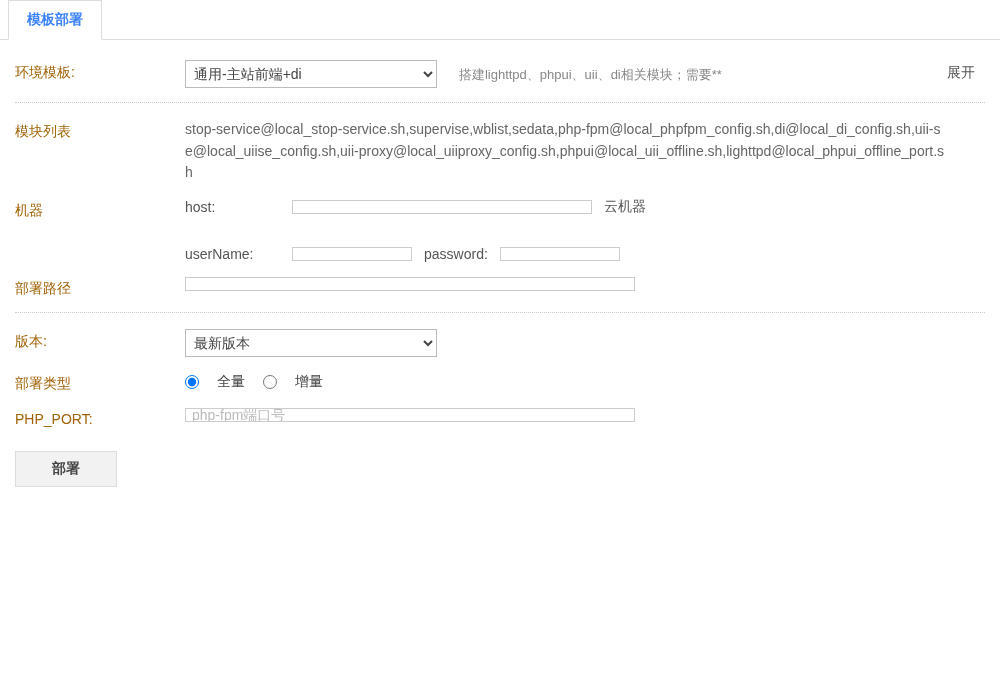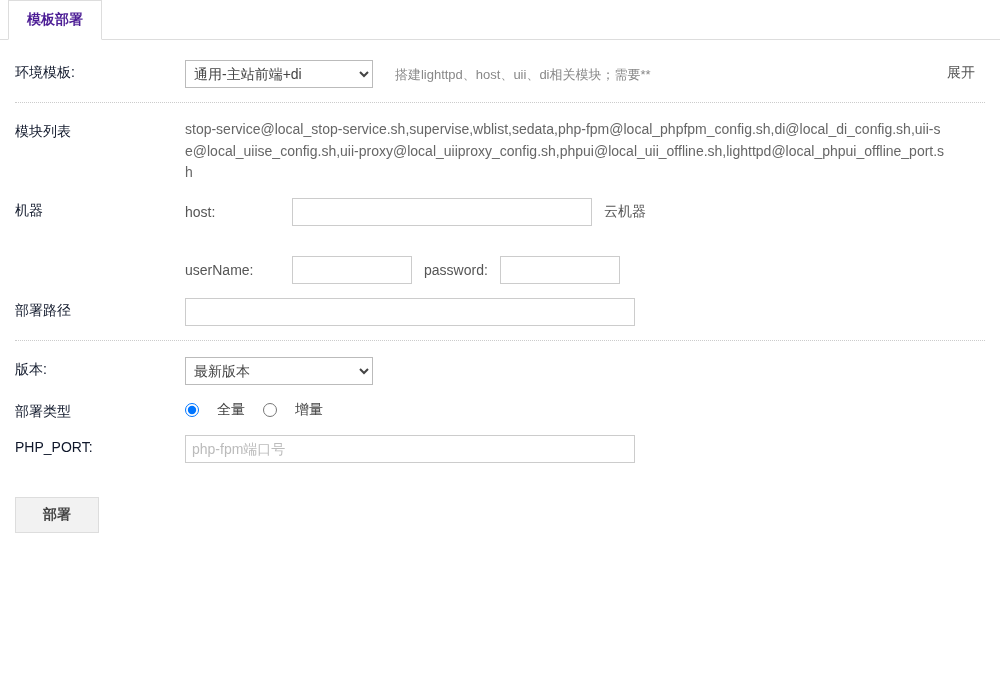--- a/index.html
+++ b/index.html
@@ -20,46 +20,46 @@
       padding-left: 8px;
     }
     .tab {
       display: inline-block;
       padding: 10px 18px;
       background: #fff;
       border: 1px solid #ddd;
       border-bottom: 1px solid #fff;
       margin-bottom: -1px;
       font-weight: bold;
-      color: #4c1d95;
+      color: #3b82f6;
       cursor: pointer;
     }
     .form-area {
       padding: 20px 15px 10px 15px;
     }
     .row {
       display: flex;
       align-items: flex-start;
       margin-bottom: 14px;
     }
     .label-col {
       width: 170px;
       flex-shrink: 0;
-      color: #0f172a;
+      color: #a16207;
       padding-top: 4px;
     }
     .field-col {
       flex: 1;
     }
     .divider {
       border-top: 1px dotted #ccc;
       margin: 6px 0 16px 0;
     }
     select {
-      width: 188px;
+      width: 252px;
       height: 28px;
       border: 1px solid #bbb;
       background: #fff;
       font-size: 14px;
       padding: 2px 4px;
       font-family: inherit;
       color: #444;
     }
     .hint-text {
       display: inline-block;
@@ -88,21 +88,21 @@
     .machine-row {
       display: flex;
       align-items: center;
       gap: 12px;
     }
     .sub-label {
       color: #555;
       min-width: 95px;
     }
     input[type="text"], input[type="password"] {
-      height: 28px;
+      height: 14px;
       border: 1px solid #ccc;
       padding: 2px 6px;
       font-size: 14px;
       font-family: inherit;
       color: #444;
     }
     input::placeholder {
       color: #bbb;
     }
     .host-input {
@@ -133,23 +133,23 @@
       display: flex;
       align-items: center;
       gap: 18px;
       color: #444;
     }
     input[type="radio"] {
       width: 14px;
       height: 14px;
     }
     .submit-btn {
-      margin-top: 10px;
+      margin-top: 0;
       margin-left: 15px;
-      padding: 8px 27px;
+      padding: 8px 36px;
       background: #f2f2f2;
       border: 1px solid #ddd;
       color: #444;
       font-size: 14px;
       font-family: inherit;
       font-weight: bold;
       cursor: pointer;
     }
   </style>
 </head>
@@ -162,21 +162,21 @@
 </div>
 
 <div class="form-area">
 
   <div class="row">
     <div class="label-col">环境模板:</div>
     <div class="field-col">
       <select>
         <option>通用-主站前端+di</option>
       </select>
-      <span class="hint-text">搭建lighttpd、host、uii、di相关模块；需要**</span>
+      <span class="hint-text">搭建lighttpd、phpui、uii、di相关模块；需要**</span>
       <span class="expand-link">展开</span>
     </div>
   </div>
 
   <div class="divider"></div>
 
   <div class="row">
     <div class="label-col">模块列表</div>
     <div class="field-col">
       <div class="module-list">stop-service@local_stop-service.sh,supervise,wblist,sedata,php-fpm@local_phpfpm_config.sh,di@local_di_config.sh,uii-se@local_uiise_config.sh,uii-proxy@local_uiiproxy_config.sh,phpui@local_uii_offline.sh,lighttpd@local_phpui_offline_port.sh</div>

